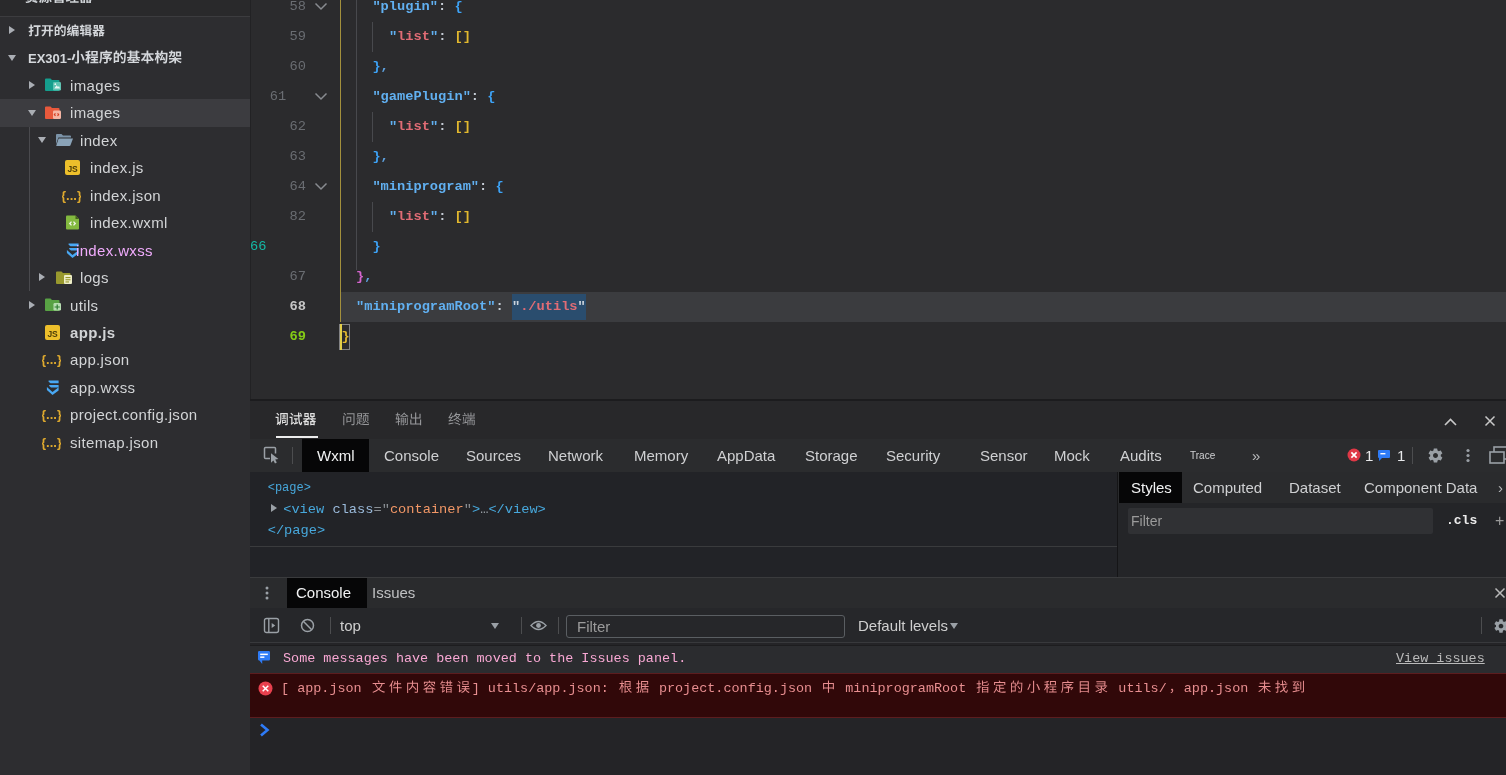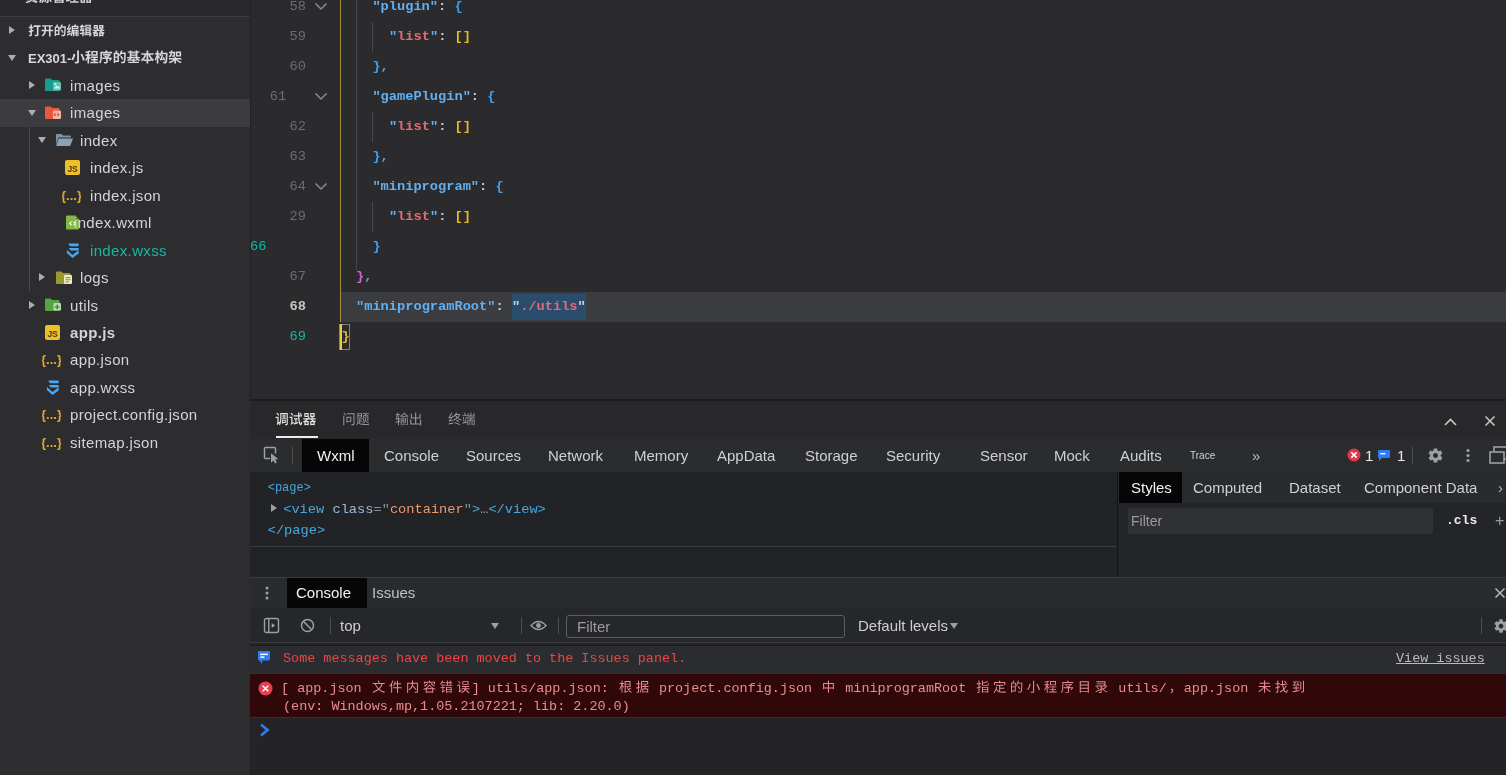--- a/index.html
+++ b/index.html
@@ -84,31 +84,31 @@
       </svg>
     </div>
     <div class="abs" style="left:90px;top:181.7px;height:27.45px;line-height:27.45px;font-size:15px;font-weight:normal;color:#d2d4d6;letter-spacing:0.35px;white-space:nowrap">index.json</div>
     <div class="abs" style="left:64px;top:214.15px">
       <svg width="17" height="17" viewBox="0 0 17 17">
         <path fill="#83b93f" d="M2 2.5 Q2 1.5 3 1.5 L11.5 1.5 L15 5 L15 14.5 Q15 15.5 14 15.5 L3 15.5 Q2 15.5 2 14.5 Z"></path>
         <path fill="#44611c" d="M11.5 1.5 L15 5 L11.5 5 Z"></path>
         <path fill="#eef5e4" d="M7 7.2 L4.8 9.5 L7 11.8 L8 10.9 L6.7 9.5 L8 8.1 Z M10 7.2 L12.2 9.5 L10 11.8 L9 10.9 L10.3 9.5 L9 8.1 Z"></path>
       </svg>
     </div>
-    <div class="abs" style="left:74px;top:209.2px;height:27.45px;line-height:27.45px;font-size:15px;font-weight:normal;color:#d2d4d6;letter-spacing:0.35px;white-space:nowrap">index.wxml</div>
+    <div class="abs" style="left:90px;top:209.2px;height:27.45px;line-height:27.45px;font-size:15px;font-weight:normal;color:#d2d4d6;letter-spacing:0.35px;white-space:nowrap">index.wxml</div>
     <div class="abs" style="left:64px;top:241.6px">
       <svg width="17" height="17" viewBox="0 0 17 17">
         <g fill="#49a8f3">
           <path d="M4.6 1.6 L14.6 1.6 L14.6 4.3 L6.5 4.3 L4.6 2.8 Z"></path>
           <path d="M5.2 5.9 L14.6 5.9 L14.6 8.6 L7.0 8.6 L5.2 7.1 Z"></path>
           <path d="M2.9 7.9 L8.5 12.9 L14.6 8.3 L14.6 11.4 L8.5 16.1 L2.9 11.1 Z"></path>
         </g>
       </svg>
     </div>
-    <div class="abs" style="left:90px;top:236.6px;height:27.45px;line-height:27.45px;font-size:15px;font-weight:normal;color:#14b8a6;letter-spacing:0.35px;white-space:nowrap">index.wxss</div>
+    <div class="abs" style="left:76px;top:236.6px;height:27.45px;line-height:27.45px;font-size:15px;font-weight:normal;color:#f0abfc;letter-spacing:0.35px;white-space:nowrap">index.wxss</div>
     <div class="abs" style="left:39px;top:273.04999999999995px;width:0;height:0;border-top:4.5px solid transparent;border-bottom:4.5px solid transparent;border-left:6px solid #aaaeb4"></div>
     <div class="abs" style="left:55px;top:269.54999999999995px">
       <svg width="20" height="16" viewBox="0 0 20 16">
         <path fill="#99992e" d="M1 2.5 Q1 1.5 2 1.5 L6.5 1.5 L8 3 L14.5 3 Q15.5 3 15.5 4 L15.5 13 Q15.5 14 14.5 14 L2 14 Q1 14 1 13 Z"></path>
         <rect x="9" y="5" width="8" height="9" rx="1" fill="#eeeec8"></rect>
         <rect x="10.5" y="7" width="5" height="1.1" fill="#99992e"></rect>
         <rect x="10.5" y="9.2" width="5" height="1.1" fill="#99992e"></rect>
         <rect x="10.5" y="11.4" width="3.5" height="1.1" fill="#99992e"></rect>
       </svg>
     </div>
@@ -168,25 +168,25 @@
     <div class="abs" style="left:372.4px;top:202px;width:1px;height:30px;background:#48494d"></div>
     <div class="abs" style="left:338.5px;top:324.0px;width:11px;height:26px;border:1px solid #828284"></div>
     <div class="abs" style="left:339.5px;top:324.0px;width:2px;height:26px;background:#e3cf48"></div>
     <div class="abs mono" style="left:250px;top:-8.0px;width:56px;height:30px;line-height:30px;font-weight:normal;font-size:13.68px;color:#6a6d72;text-align:right">58</div>
     <div class="abs mono" style="left:250px;top:22.0px;width:56px;height:30px;line-height:30px;font-weight:normal;font-size:13.68px;color:#6a6d72;text-align:right">59</div>
     <div class="abs mono" style="left:250px;top:52.0px;width:56px;height:30px;line-height:30px;font-weight:normal;font-size:13.68px;color:#6a6d72;text-align:right">60</div>
     <div class="abs mono" style="left:250px;top:82.0px;width:56px;height:30px;line-height:30px;font-weight:normal;font-size:13.68px;color:#6a6d72;text-align:center">61</div>
     <div class="abs mono" style="left:250px;top:112.0px;width:56px;height:30px;line-height:30px;font-weight:normal;font-size:13.68px;color:#6a6d72;text-align:right">62</div>
     <div class="abs mono" style="left:250px;top:142.0px;width:56px;height:30px;line-height:30px;font-weight:normal;font-size:13.68px;color:#6a6d72;text-align:right">63</div>
     <div class="abs mono" style="left:250px;top:172.0px;width:56px;height:30px;line-height:30px;font-weight:normal;font-size:13.68px;color:#6a6d72;text-align:right">64</div>
-    <div class="abs mono" style="left:250px;top:202.0px;width:56px;height:30px;line-height:30px;font-weight:normal;font-size:13.68px;color:#6a6d72;text-align:right">29</div>
+    <div class="abs mono" style="left:250px;top:202.0px;width:56px;height:30px;line-height:30px;font-weight:normal;font-size:13.68px;color:#6a6d72;text-align:right">82</div>
     <div class="abs mono" style="left:250px;top:232.0px;width:56px;height:30px;line-height:30px;font-weight:normal;font-size:13.68px;color:#14b8a6;text-align:left">66</div>
     <div class="abs mono" style="left:250px;top:262.0px;width:56px;height:30px;line-height:30px;font-weight:normal;font-size:13.68px;color:#6a6d72;text-align:right">67</div>
     <div class="abs mono" style="left:250px;top:292.0px;width:56px;height:30px;line-height:30px;font-weight:bold;font-size:13.68px;color:#c6c6c6;text-align:right">68</div>
-    <div class="abs mono" style="left:250px;top:322.0px;width:56px;height:30px;line-height:30px;font-weight:normal;font-size:13.68px;color:#14b8a6;text-align:right">69</div>
+    <div class="abs mono" style="left:250px;top:322.0px;width:56px;height:30px;line-height:30px;font-weight:bold;font-size:13.68px;color:#84cc16;text-align:right">69</div>
     <svg class="abs" style="left:314px;top:2.0px" width="14" height="9" viewBox="0 0 14 9">
       <path d="M1.5 1.5 L7 7 L12.5 1.5" stroke="#888b90" stroke-width="1.5" fill="none"></path>
     </svg>
     <svg class="abs" style="left:314px;top:92.0px" width="14" height="9" viewBox="0 0 14 9">
       <path d="M1.5 1.5 L7 7 L12.5 1.5" stroke="#888b90" stroke-width="1.5" fill="none"></path>
     </svg>
     <svg class="abs" style="left:314px;top:182.0px" width="14" height="9" viewBox="0 0 14 9">
       <path d="M1.5 1.5 L7 7 L12.5 1.5" stroke="#888b90" stroke-width="1.5" fill="none"></path>
     </svg>
     <div class="abs mono" style="left:372.4px;top:-8.0px;height:30px;line-height:30px;font-weight:bold;font-size:13.68px;color:#c6cdd6"><span style="color:#61b0f1">"plugin"</span>: <span style="color:#3da2f5">{</span></div>
@@ -342,21 +342,21 @@
     <div class="abs" style="left:1481px;top:617px;width:1px;height:17px;background:#4c4d4f"></div>
     <svg class="abs" style="left:1493px;top:618px" width="16" height="16" viewBox="0 0 24 24">
       <path fill="#9aa0a6" fill-rule="evenodd" d="M19.4 13c.04-.32.06-.66.06-1s-.02-.68-.07-1l2.11-1.65c.19-.15.24-.42.12-.64l-2-3.46c-.12-.22-.39-.3-.61-.22l-2.49 1c-.52-.4-1.08-.73-1.69-.98l-.38-2.65C14.46 2.18 14.25 2 14 2h-4c-.25 0-.46.18-.49.42l-.38 2.65c-.61.25-1.17.59-1.69.98l-2.49-1c-.23-.09-.49 0-.61.22l-2 3.46c-.13.22-.07.49.12.64L4.57 11c-.05.32-.07.66-.07 1s.02.68.07 1l-2.11 1.65c-.19.15-.24.42-.12.64l2 3.46c.12.22.39.3.61.22l2.49-1c.52.4 1.08.73 1.69.98l.38 2.65c.03.24.24.42.49.42h4c.25 0 .46-.18.49-.42l.38-2.65c.61-.25 1.17-.59 1.69-.98l2.49 1c.23.09.49 0 .61-.22l2-3.46c.12-.22.07-.49-.12-.64L19.4 13zM12 15.5c-1.93 0-3.5-1.57-3.5-3.5s1.57-3.5 3.5-3.5 3.5 1.57 3.5 3.5-1.57 3.5-3.5 3.5z"></path>
     </svg>
     <div class="abs" style="left:250px;top:645px;width:1256px;height:28px;background:#2b2c2f;border-top:1px solid #1d1d1f"></div>
     <svg class="abs" style="left:257px;top:650px" width="14" height="15" viewBox="0 0 14 15">
       <path d="M1 2.2 Q1 1 2.2 1 L11.8 1 Q13 1 13 2.2 L13 9.3 Q13 10.5 11.8 10.5 L5.2 10.5 L5.2 14 L2.4 10.5 Q1 10.5 1 9.3 Z" fill="#2e7bf6"></path>
       <rect x="3.2" y="3.6" width="7.6" height="1.5" fill="#fff"></rect>
       <rect x="3.2" y="6.4" width="4.2" height="1.5" fill="#fff"></rect>
     </svg>
-    <div class="abs mono" style="left:283px;top:644px;height:23px;line-height:29px;font-size:13.45px;color:#ef4444">Some messages have been moved to the Issues panel.</div>
+    <div class="abs mono" style="left:283px;top:644px;height:23px;line-height:29px;font-size:13.45px;color:#f9a8d4">Some messages have been moved to the Issues panel.</div>
     <div class="abs mono" style="left:1396px;top:644px;height:29px;line-height:29px;font-size:13.45px;color:#bababa;text-decoration:underline">View issues</div>
     <div class="abs" style="left:250px;top:673px;width:1256px;height:45px;background:#310809;border-top:1px solid #5c1d1f;border-bottom:1px solid #5c1d1f"></div>
     <svg class="abs" style="left:258px;top:681px" width="15" height="15" viewBox="0 0 15 15">
       <circle cx="7.5" cy="7.5" r="7" fill="#e8404e"></circle>
       <path d="M4.7 4.7 L10.3 10.3 M10.3 4.7 L4.7 10.3" stroke="#fff" stroke-width="1.5"></path>
     </svg>
     <div class="abs mono" style="left:281px;top:675px;height:28px;line-height:28px;font-size:13.45px;color:#e88e90"><span class="cjki">[ app.json <svg style="" width="102.0" height="13.4" viewBox="0 -880 7584 1000" fill="#e88e90">
           <path transform="translate(132,0) scale(1,-1)" d="M423 823C453 774 485 707 497 666L580 693C566 734 531 799 501 847ZM50 664V590H206C265 438 344 307 447 200C337 108 202 40 36 -7C51 -25 75 -60 83 -78C250 -24 389 48 502 146C615 46 751 -28 915 -73C928 -52 950 -20 967 -4C807 36 671 107 560 201C661 304 738 432 796 590H954V664ZM504 253C410 348 336 462 284 590H711C661 455 592 344 504 253Z"></path>
           <path transform="translate(1396,0) scale(1,-1)" d="M317 341V268H604V-80H679V268H953V341H679V562H909V635H679V828H604V635H470C483 680 494 728 504 775L432 790C409 659 367 530 309 447C327 438 359 420 373 409C400 451 425 504 446 562H604V341ZM268 836C214 685 126 535 32 437C45 420 67 381 75 363C107 397 137 437 167 480V-78H239V597C277 667 311 741 339 815Z"></path>
           <path transform="translate(2660,0) scale(1,-1)" d="M99 669V-82H173V595H462C457 463 420 298 199 179C217 166 242 138 253 122C388 201 460 296 498 392C590 307 691 203 742 135L804 184C742 259 620 376 521 464C531 509 536 553 538 595H829V20C829 2 824 -4 804 -5C784 -5 716 -6 645 -3C656 -24 668 -58 671 -79C761 -79 823 -79 858 -67C892 -54 903 -30 903 19V669H539V840H463V669Z"></path>
@@ -377,16 +377,15 @@
           <path transform="translate(6452,0) scale(1,-1)" d="M371 437C438 408 518 370 583 336H230V271H542V8C542 -7 537 -11 517 -12C498 -13 431 -13 357 -11C367 -32 379 -60 383 -81C473 -81 533 -81 569 -70C606 -59 617 -38 617 7V271H833C799 225 761 178 729 146L789 116C841 166 897 245 949 317L895 340L882 336H697L705 344C685 356 658 370 629 384C712 429 798 493 857 554L808 591L791 587H288V525H724C678 485 619 444 564 416C514 439 461 462 416 481ZM471 824C486 795 504 759 517 728H120V450C120 305 113 102 31 -41C48 -49 81 -70 94 -83C180 69 193 295 193 450V658H951V728H603C589 761 564 809 543 845Z"></path>
           <path transform="translate(7716,0) scale(1,-1)" d="M233 470H759V305H233ZM233 542V704H759V542ZM233 233H759V67H233ZM158 778V-74H233V-6H759V-74H837V778Z"></path>
           <path transform="translate(8980,0) scale(1,-1)" d="M134 317C199 281 278 224 316 186L369 238C329 276 248 329 185 363ZM134 784V715H740L736 623H164V554H732L726 462H67V395H461V212C316 152 165 91 68 54L108 -13C206 29 337 85 461 140V2C461 -12 456 -16 440 -17C424 -18 368 -18 309 -16C319 -35 331 -63 335 -82C413 -82 464 -82 495 -71C527 -60 537 -42 537 1V236C623 106 748 9 904 -40C914 -20 937 9 953 25C845 54 751 107 675 177C739 216 814 272 874 323L810 370C765 325 691 266 629 224C592 266 561 314 537 365V395H940V462H804C813 565 820 688 822 784L763 788L750 784Z"></path>
         </svg> utils/<svg style="" width="17.0" height="13.4" viewBox="0 -880 1264 1000" fill="#e88e90">
           <path transform="translate(132,0) scale(1,-1)" d="M157 -107C262 -70 330 12 330 120C330 190 300 235 245 235C204 235 169 210 169 163C169 116 203 92 244 92L261 94C256 25 212 -22 135 -54Z"></path>
         </svg>app.json <svg style="" width="51.0" height="13.4" viewBox="0 -880 3792 1000" fill="#e88e90">
           <path transform="translate(132,0) scale(1,-1)" d="M459 839V676H133V602H459V429H62V355H416C326 226 174 101 34 39C51 24 76 -5 89 -24C221 44 362 163 459 296V-80H538V300C636 166 778 42 911 -25C924 -5 949 25 966 40C826 101 673 226 581 355H942V429H538V602H874V676H538V839Z"></path>
           <path transform="translate(1396,0) scale(1,-1)" d="M676 778C725 735 784 671 811 629L871 673C843 714 782 774 733 816ZM189 840V638H46V568H189V352C131 336 77 322 34 311L56 238L189 277V15C189 1 184 -3 170 -4C157 -4 113 -5 67 -3C76 -22 86 -53 89 -72C158 -72 200 -71 226 -59C252 -47 262 -27 262 15V299L395 339L386 408L262 372V568H384V638H262V840ZM829 465C795 389 746 314 686 246C664 320 646 410 633 510L941 543L933 613L625 581C616 661 610 747 607 837H531C535 744 542 656 550 573L396 557L404 486L558 502C573 379 595 271 624 182C548 109 459 50 367 13C387 -2 412 -25 425 -45C505 -9 583 44 653 107C702 -2 768 -68 858 -75C909 -79 949 -28 971 135C955 141 923 160 907 176C898 65 882 11 855 13C798 19 750 75 713 167C787 246 849 336 891 428Z"></path>
           <path transform="translate(2660,0) scale(1,-1)" d="M641 754V148H711V754ZM839 824V37C839 20 834 15 817 15C800 14 745 14 686 16C698 -4 710 -38 714 -59C787 -59 840 -57 871 -44C901 -32 912 -10 912 37V824ZM62 42 79 -30C211 -4 401 32 579 67L575 133L365 94V251H565V318H365V425H294V318H97V251H294V82ZM119 439C143 450 180 454 493 484C507 461 519 440 528 422L585 460C556 517 490 608 434 675L379 643C404 613 430 577 454 543L198 521C239 575 280 642 314 708H585V774H71V708H230C198 637 157 573 142 554C125 530 110 513 94 510C103 490 114 455 119 439Z"></path>
         </svg></span></div>
-    <div class="abs mono" style="left:283px;top:694px;height:26px;line-height:26px;font-size:13.45px;color:#e88e90">(env: Windows,mp,1.05.2107221; lib: 2.20.0)</div>
     <svg class="abs" style="left:259px;top:723px" width="11" height="14" viewBox="0 0 11 14">
       <path d="M2 1.5 L8.5 7 L2 12.5" stroke="#2e7bf7" stroke-width="2.6" fill="none"></path>
     </svg>
   </div>
 </body></html>

